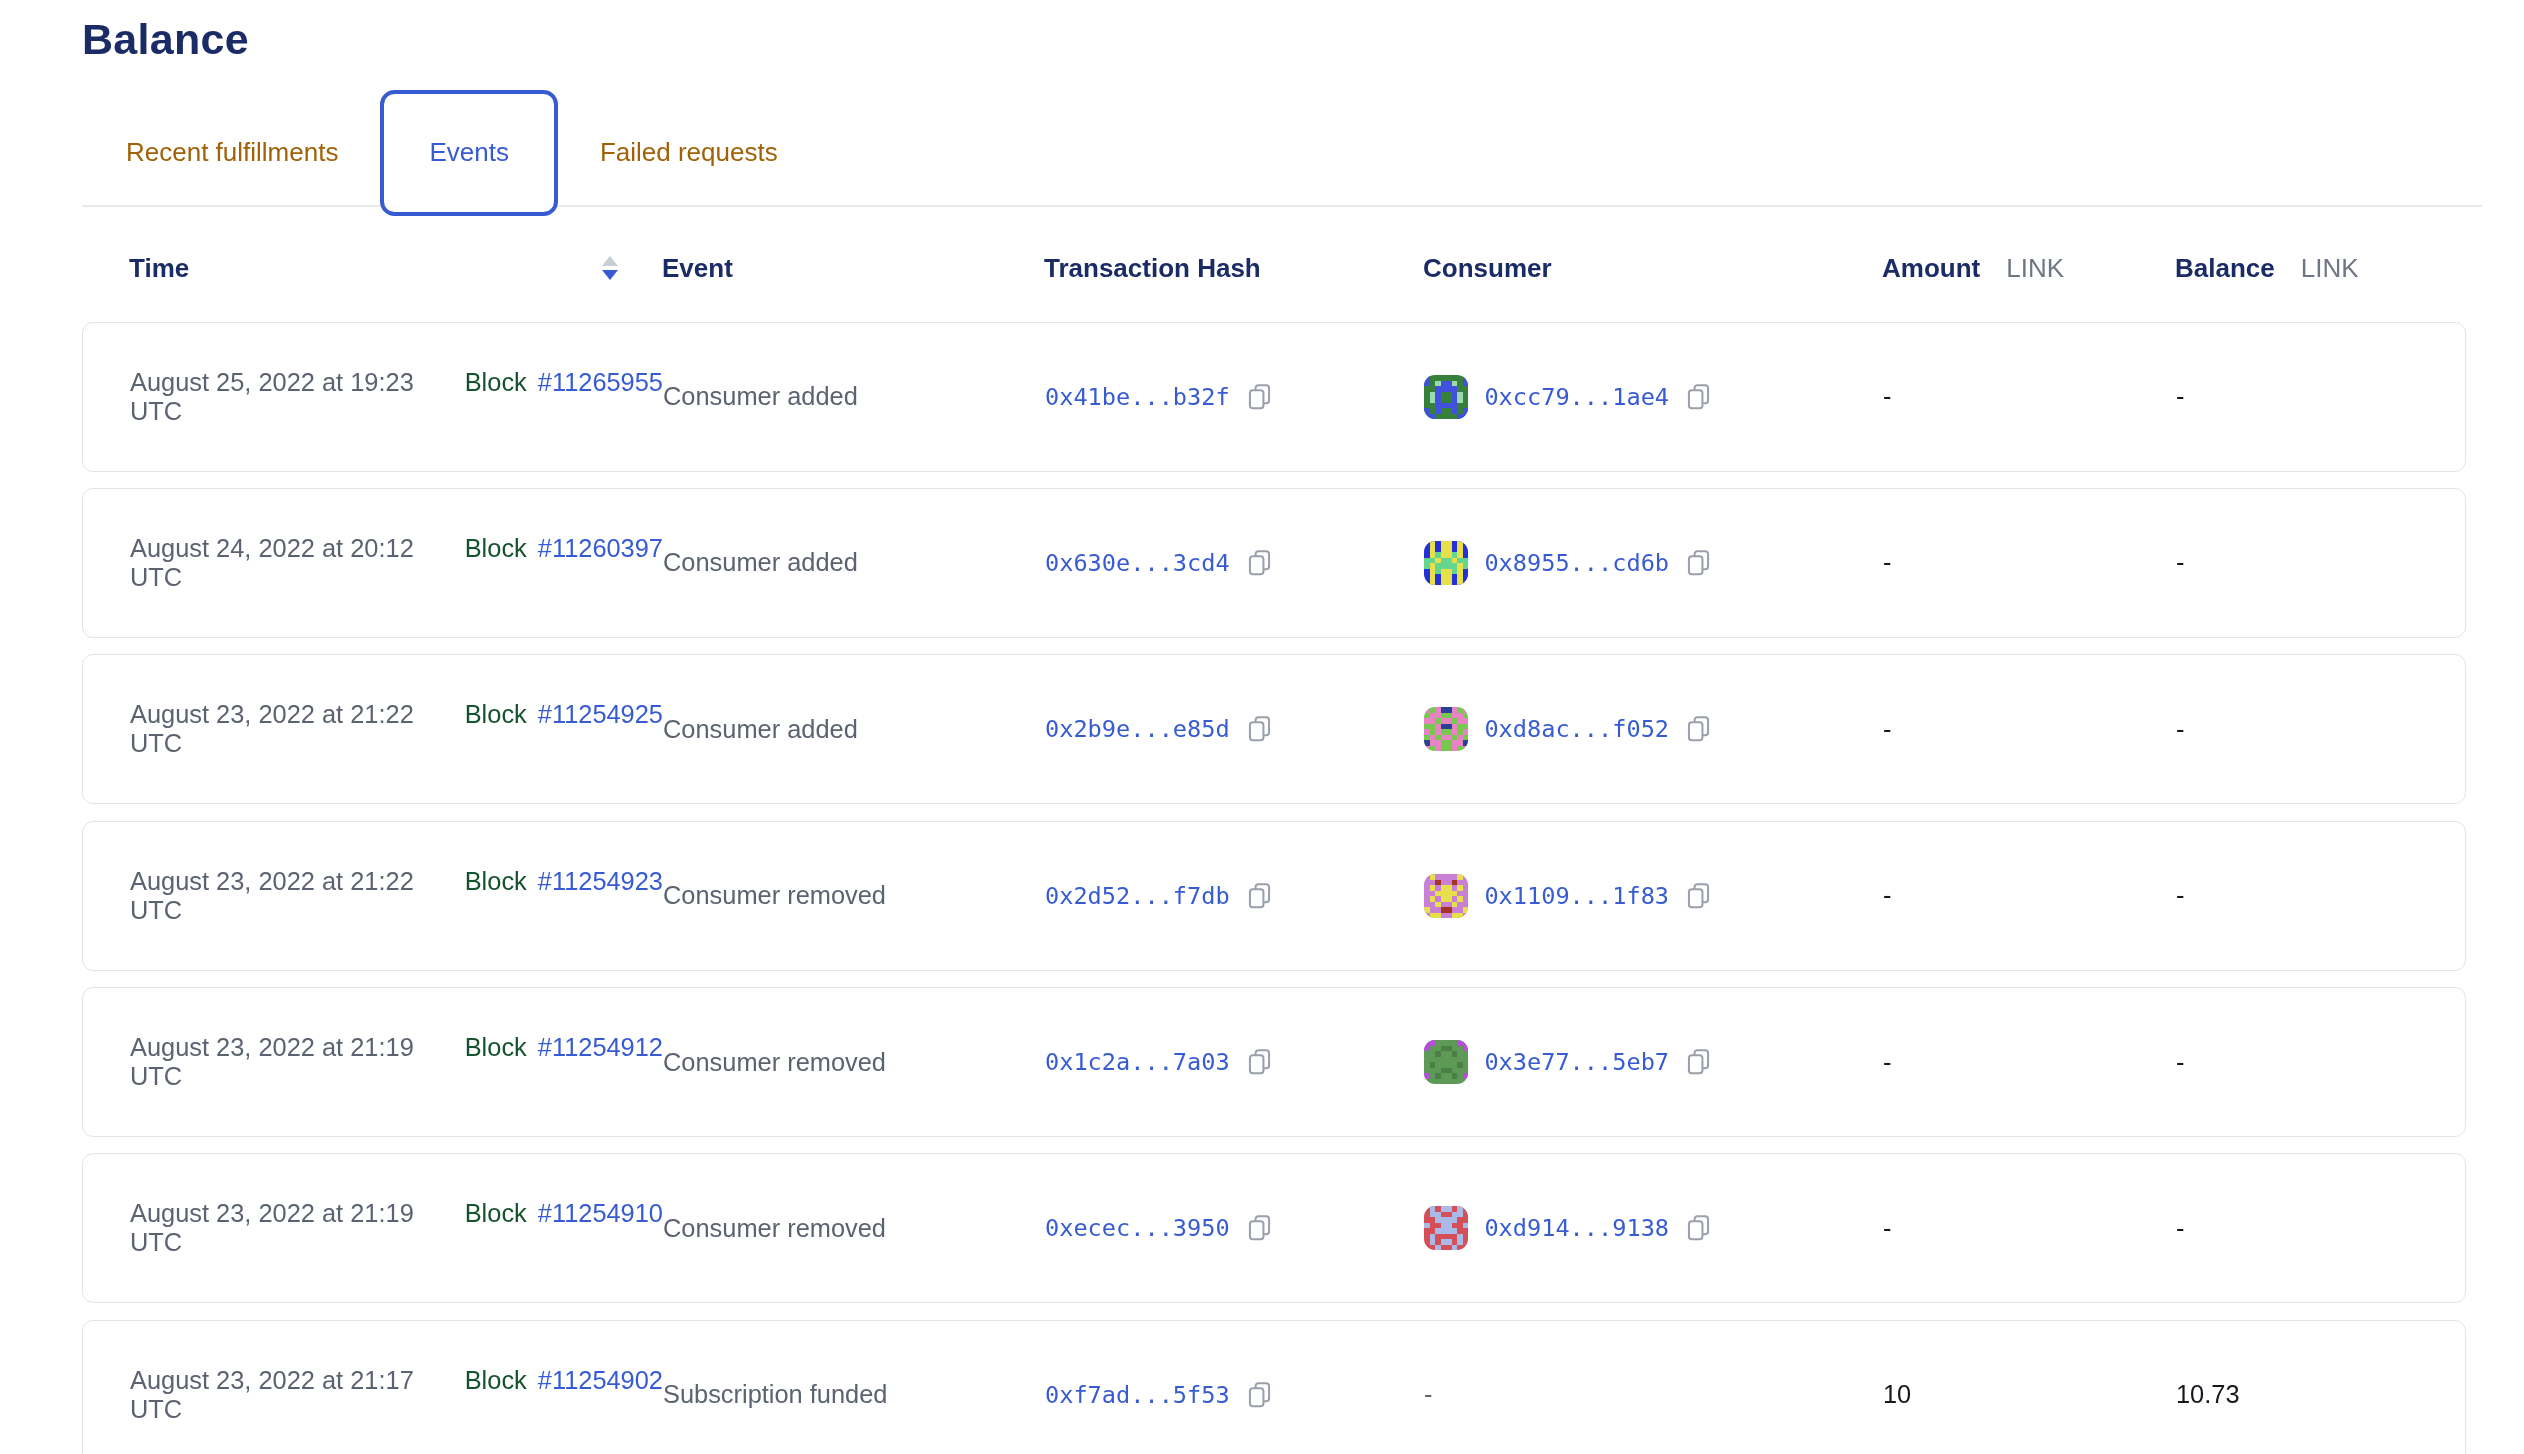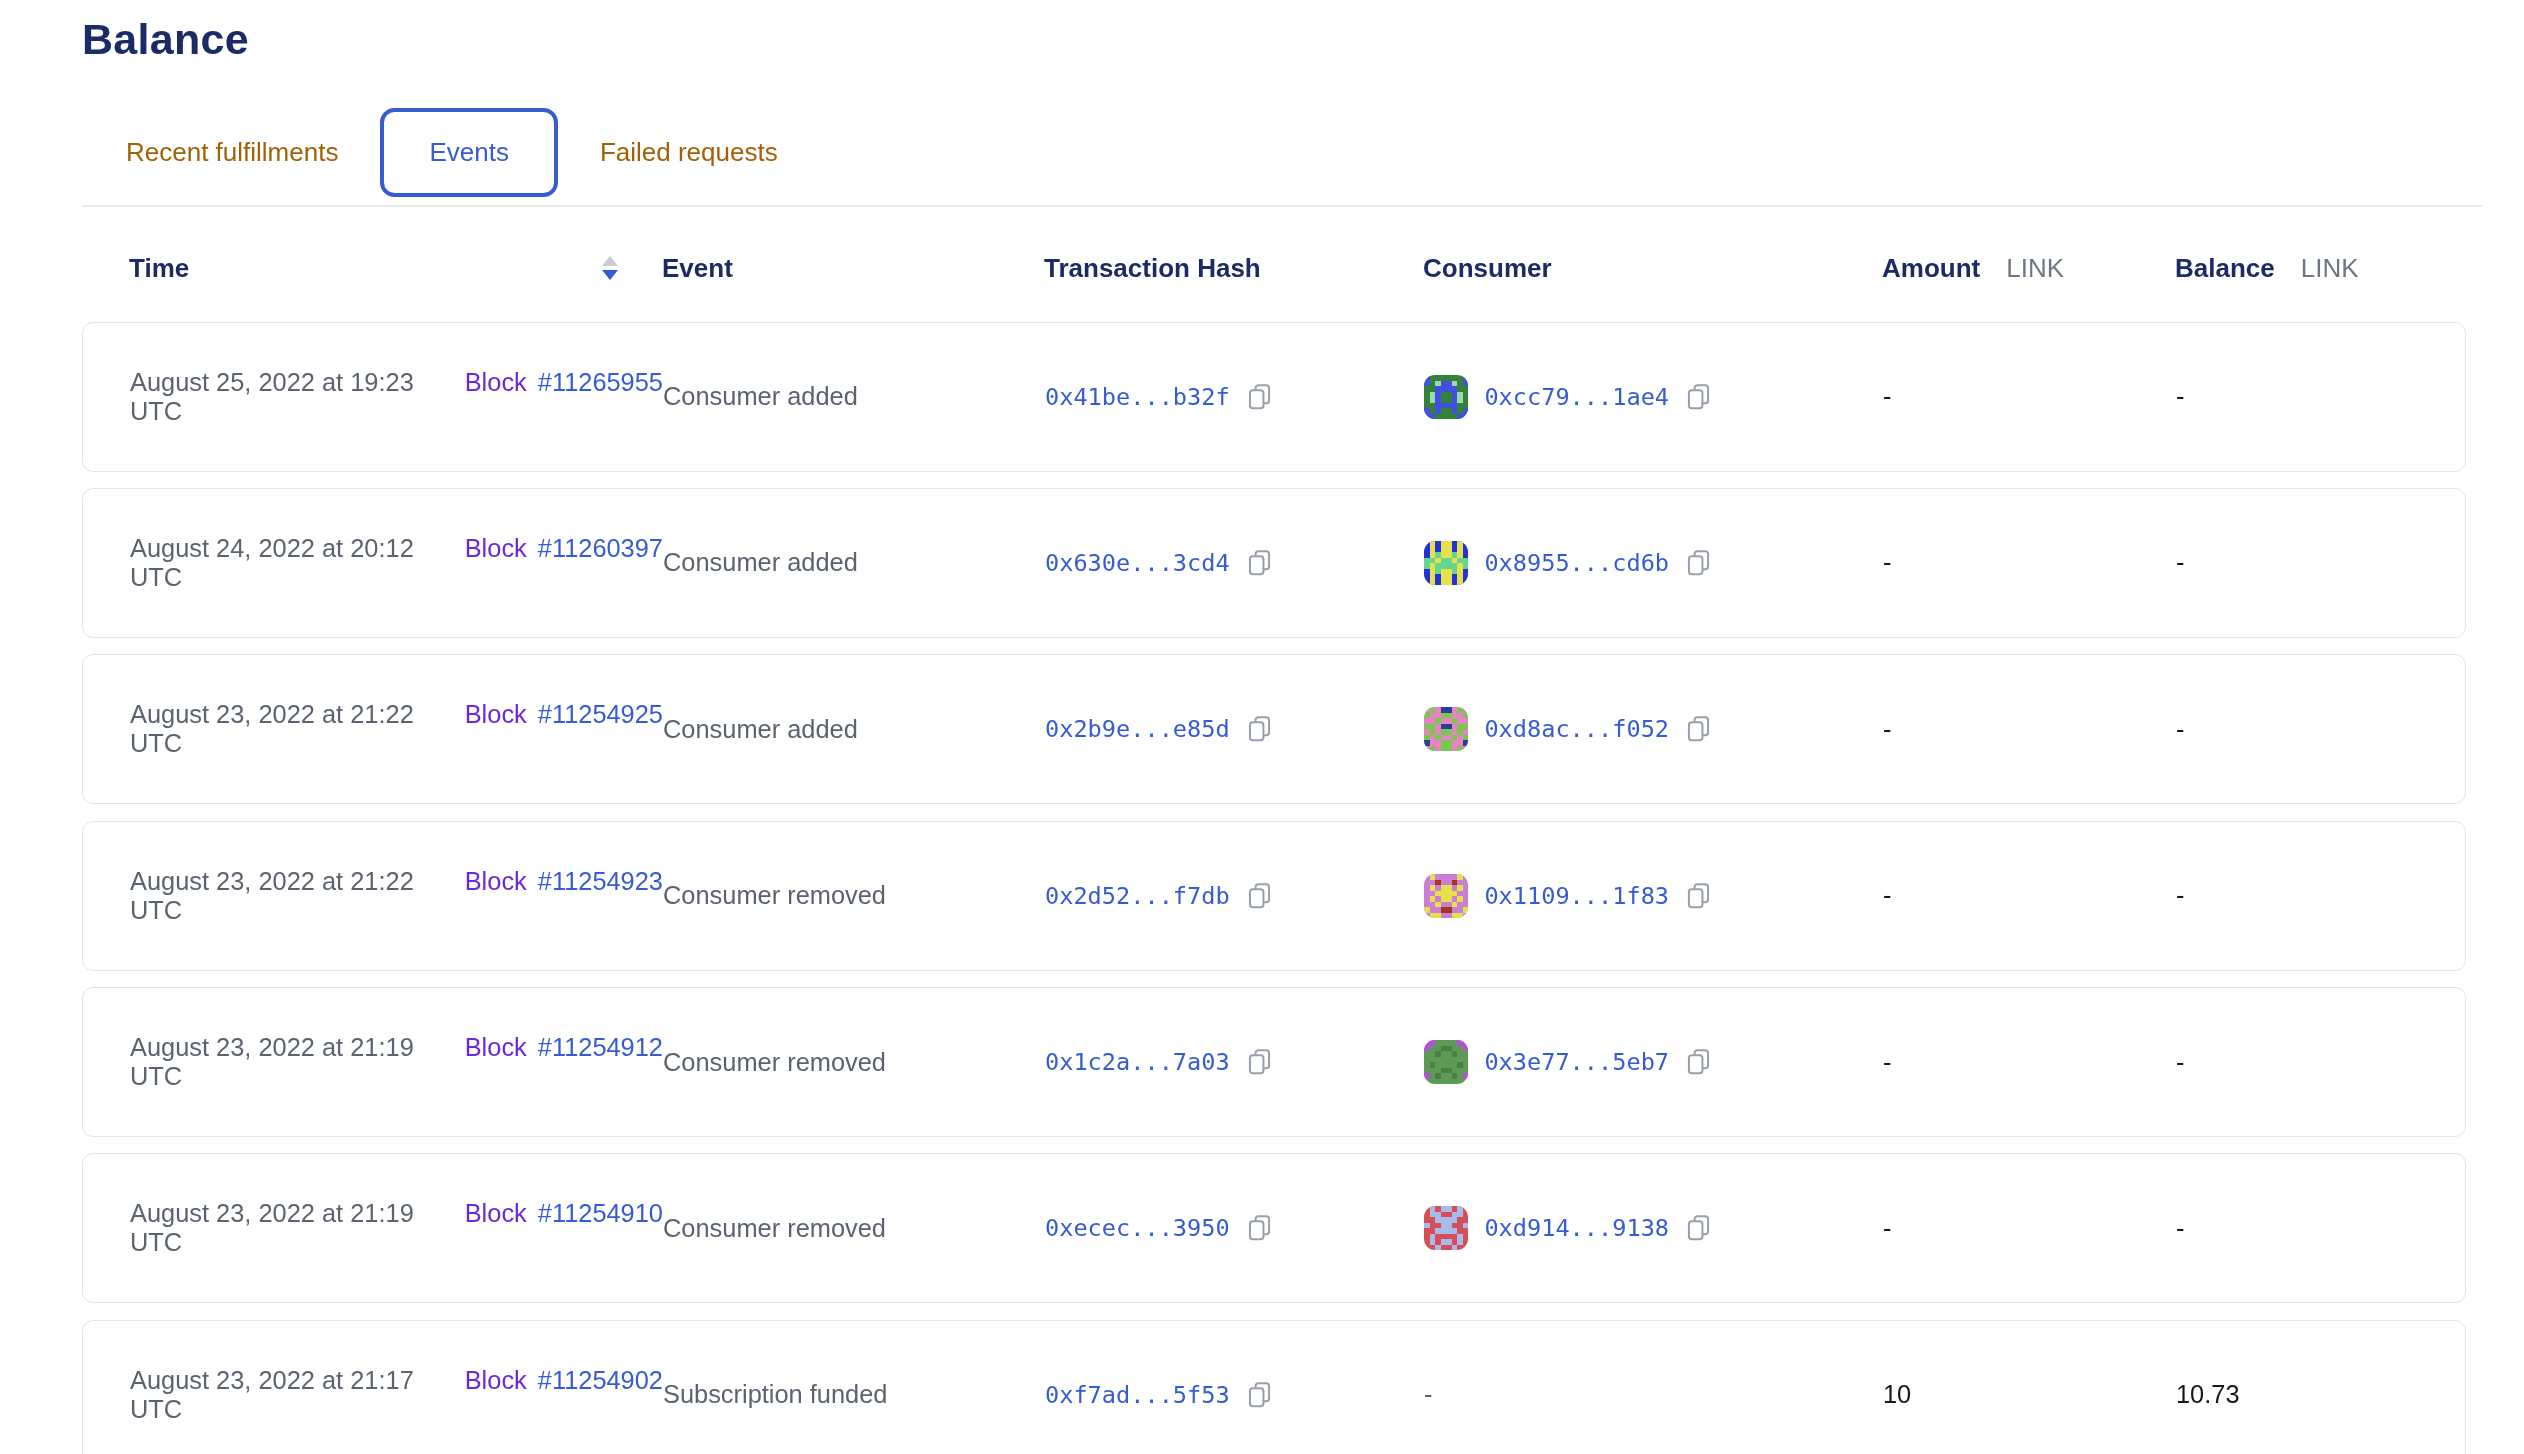--- a/index.html
+++ b/index.html
@@ -17,41 +17,41 @@
     display:flex;align-items:center;gap:42px;padding-left:44px;
   }
   .tabs::after{
     content:"";position:absolute;left:0px;right:-15.5px;bottom:3.6px;height:1.8px;background:#e8e9ec;z-index:0;
   }
   .tab{
     font-size:26px;color:#a16207;cursor:pointer;position:relative;z-index:1;white-space:nowrap;
   }
   .tab.active{
     color:#375bd2;background:#ffffff;border:4.5px solid #375bd2;border-radius:14.5px;
-    height:89px;display:flex;align-items:center;padding:0 45px;box-sizing:border-box;z-index:2;
+    height:126px;display:flex;align-items:center;padding:0 45px;box-sizing:border-box;z-index:2;
   }
   
   .thead{
     display:grid;grid-template-columns:533px 382px 379px 459px 293px 1fr;
     padding:42px 0 38px 47px;align-items:center;
   }
   .th{font-size:26px;font-weight:700;color:#1b2b66;display:flex;align-items:center;}
   .th .unit{font-weight:400;color:#6f7683;margin-left:26px;}
   .time-th{justify-content:space-between;padding-right:44px;}
   .sort{display:flex;flex-direction:column;align-items:center;gap:4.5px;cursor:pointer;}
   .tri-up{width:0;height:0;border-left:8.2px solid transparent;border-right:8.2px solid transparent;border-bottom:10px solid #c9cdd6;}
   .tri-down{width:0;height:0;border-left:8.2px solid transparent;border-right:8.2px solid transparent;border-top:10px solid #375bd2;}
   
   .row-card{
     height:150px;margin-bottom:16.4px;border:1.8px solid #e3e4e8;border-radius:11px;background:#fff;
     display:grid;grid-template-columns:533px 382px 379px 459px 293px 1fr;
     align-items:center;padding-left:47px;box-sizing:border-box;
   }
   .cell{font-size:25.4px;}
-  .gray{color:#6d28d9;text-align:right;}
+  .gray{color:#14532d;text-align:right;}
   .time-cell{display:flex;flex-direction:row;gap:23.6px;}
   .date{color:#5c6370;}
   .block-line{color:#5c6370;display:flex;gap:11px;align-items:baseline;}
   a.link{color:#375bd2;text-decoration:none;cursor:pointer;}
   .event-cell{color:#5c6370;}
   .hash{font-family:"DejaVu Sans Mono",monospace;font-size:23.6px;letter-spacing:0px;}
   .tx-cell,.consumer-cell{display:flex;align-items:center;gap:16.4px;}
   .copy{width:27px;height:30px;flex:0 0 auto;cursor:pointer;}
   .copy rect{stroke:#9aa0ab;stroke-width:1.8;}
   .avatar{width:44px;height:44px;border-radius:11px;overflow:hidden;display:inline-block;flex:0 0 auto;}

